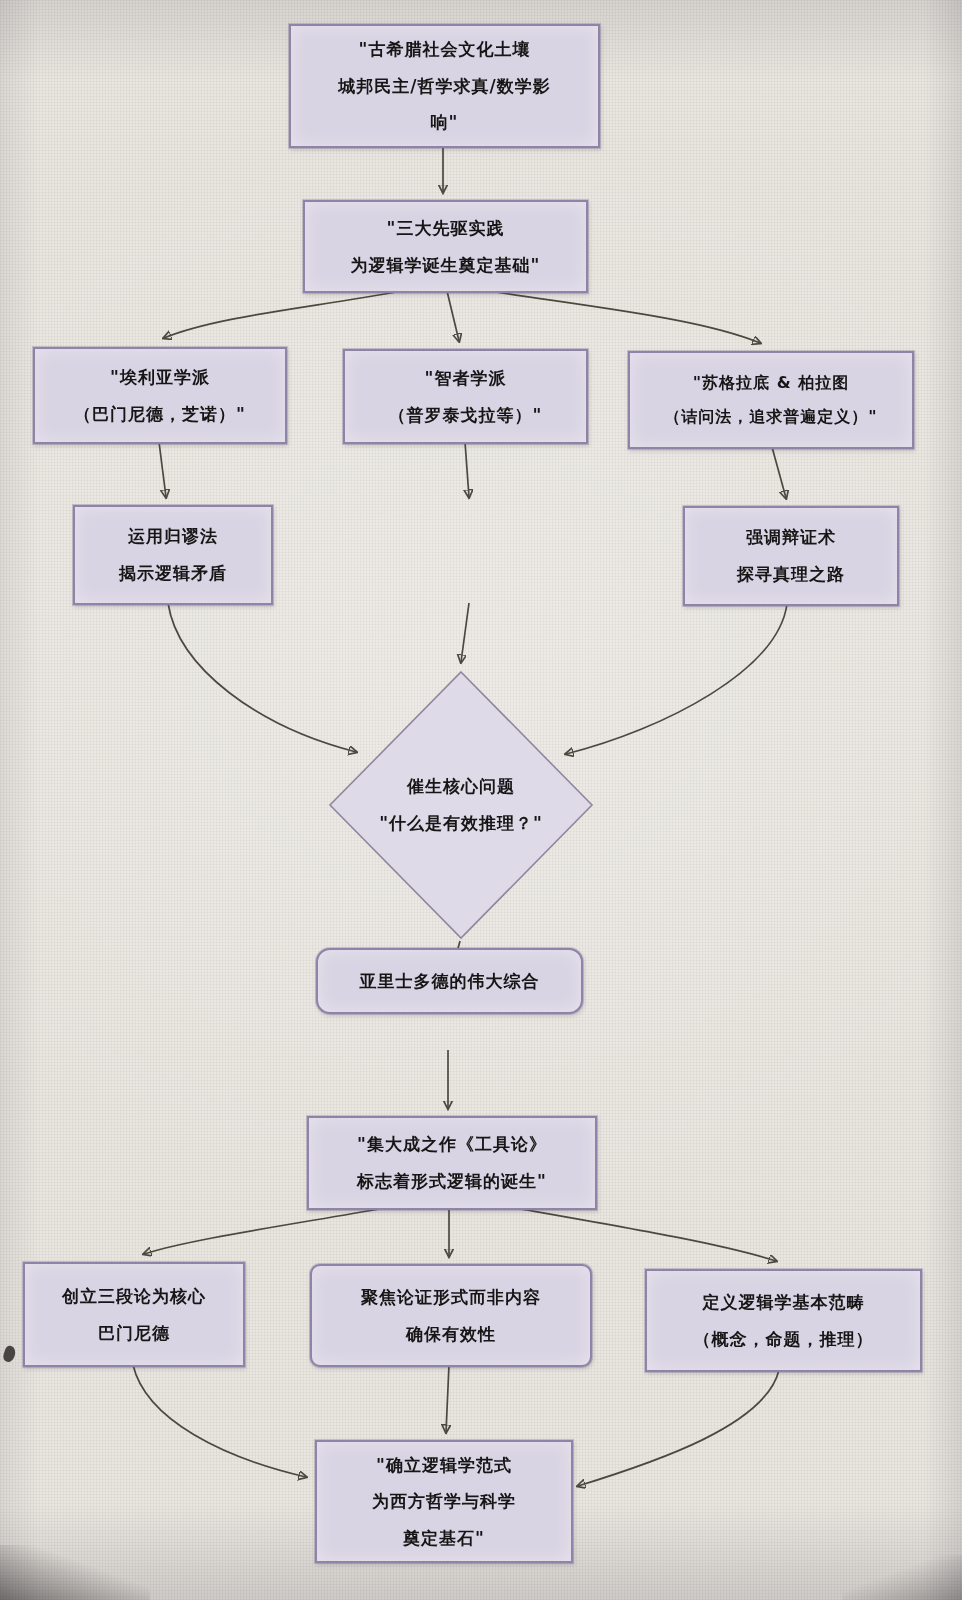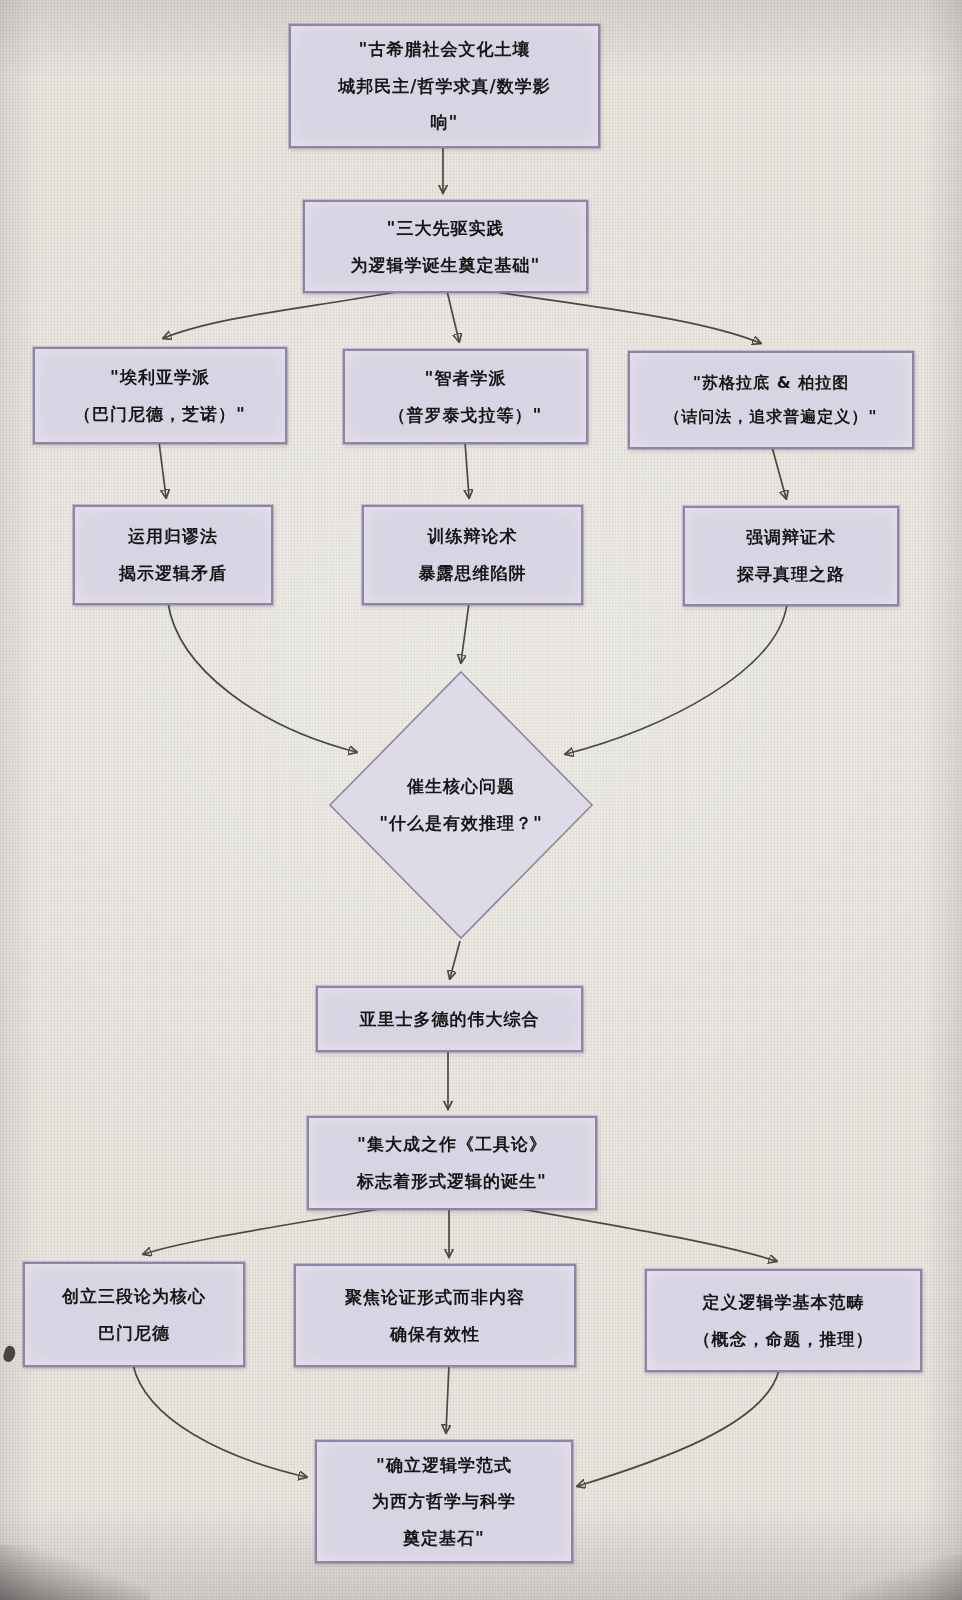--- a/index.html
+++ b/index.html
@@ -117,53 +117,49 @@
   <div class="node" style="left:628px;top:351px;width:282px;height:94px;font-size:16px;">
     <span class="label">"苏格拉底 &amp; 柏拉图
 （诘问法，追求普遍定义）"</span>
   </div>
 
   <div class="node" style="left:73px;top:505px;width:196px;height:96px;">
     <span class="label">运用归谬法
 揭示逻辑矛盾</span>
   </div>
 
-  <div class="node" style="left:362px;top:505px;width:217px;height:96px;">
-    <span class="label">训练辩论术
-暴露思维陷阱</span>
-  </div>
 
   <div class="node" style="left:683px;top:506px;width:212px;height:96px;text-align:center;">
     <span class="label">强调辩证术
 探寻真理之路</span>
   </div>
 
   <div class="node diamond" style="left:328px;top:670px;width:266px;height:270px;">
     <svg class="dshape" viewBox="0 0 266 270" preserveAspectRatio="none">
       <polygon points="133,2 264,135 133,268 2,135"></polygon>
     </svg>
     <span class="label">催生核心问题
 "什么是有效推理？"</span>
   </div>
 
-  <div class="node" style="left:316px;top:986px;width:263px;height:62px;">
+  <div class="node" style="left:316px;top:948px;width:263px;height:62px;border-radius:14px;">
     <span class="label">亚里士多德的伟大综合</span>
   </div>
 
   <div class="node" style="left:307px;top:1116px;width:286px;height:90px;">
     <span class="label">"集大成之作《工具论》
 标志着形式逻辑的诞生"</span>
   </div>
 
   <div class="node" style="left:23px;top:1262px;width:218px;height:101px;">
     <span class="label">创立三段论为核心
 巴门尼德</span>
   </div>
 
-  <div class="node" style="left:294px;top:1264px;width:278px;height:99px;">
+  <div class="node" style="left:310px;top:1264px;width:278px;height:99px;border-radius:10px;">
     <span class="label">聚焦论证形式而非内容
 确保有效性</span>
   </div>
 
   <div class="node" style="left:645px;top:1269px;width:273px;height:99px;">
     <span class="label">定义逻辑学基本范畴
 （概念，命题，推理）</span>
   </div>
 
   <div class="node" style="left:315px;top:1440px;width:254px;height:119px;">

